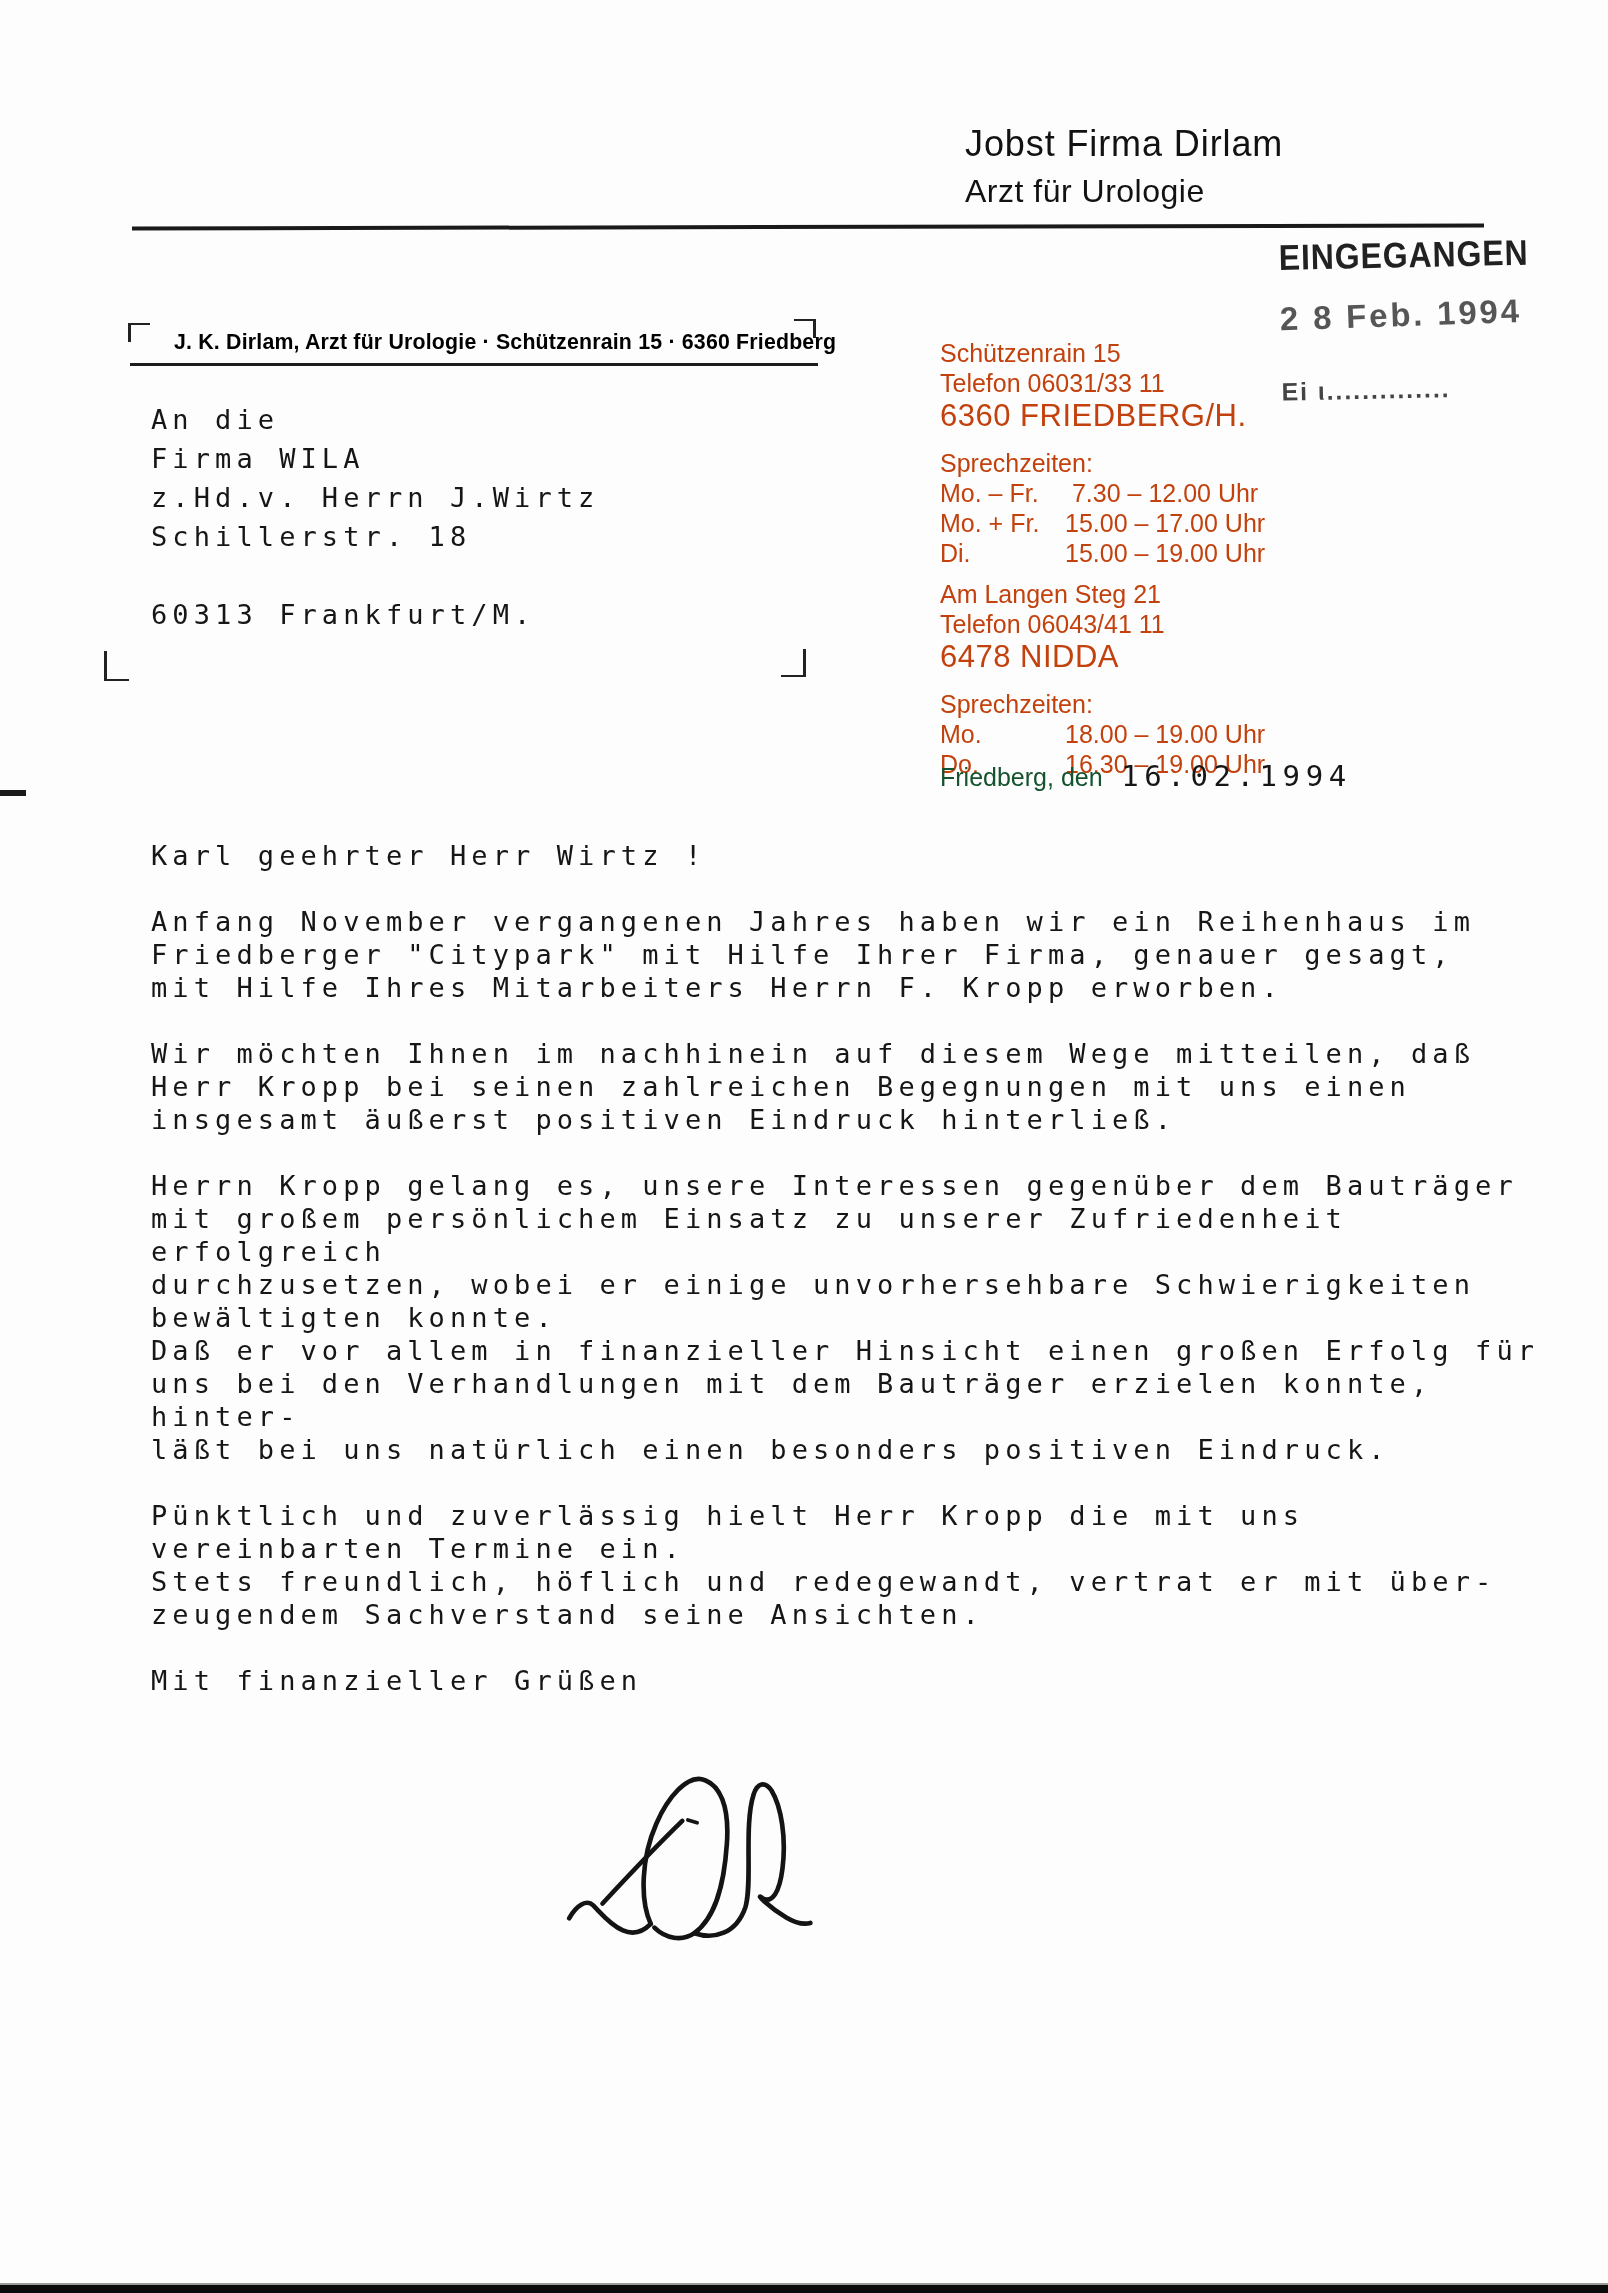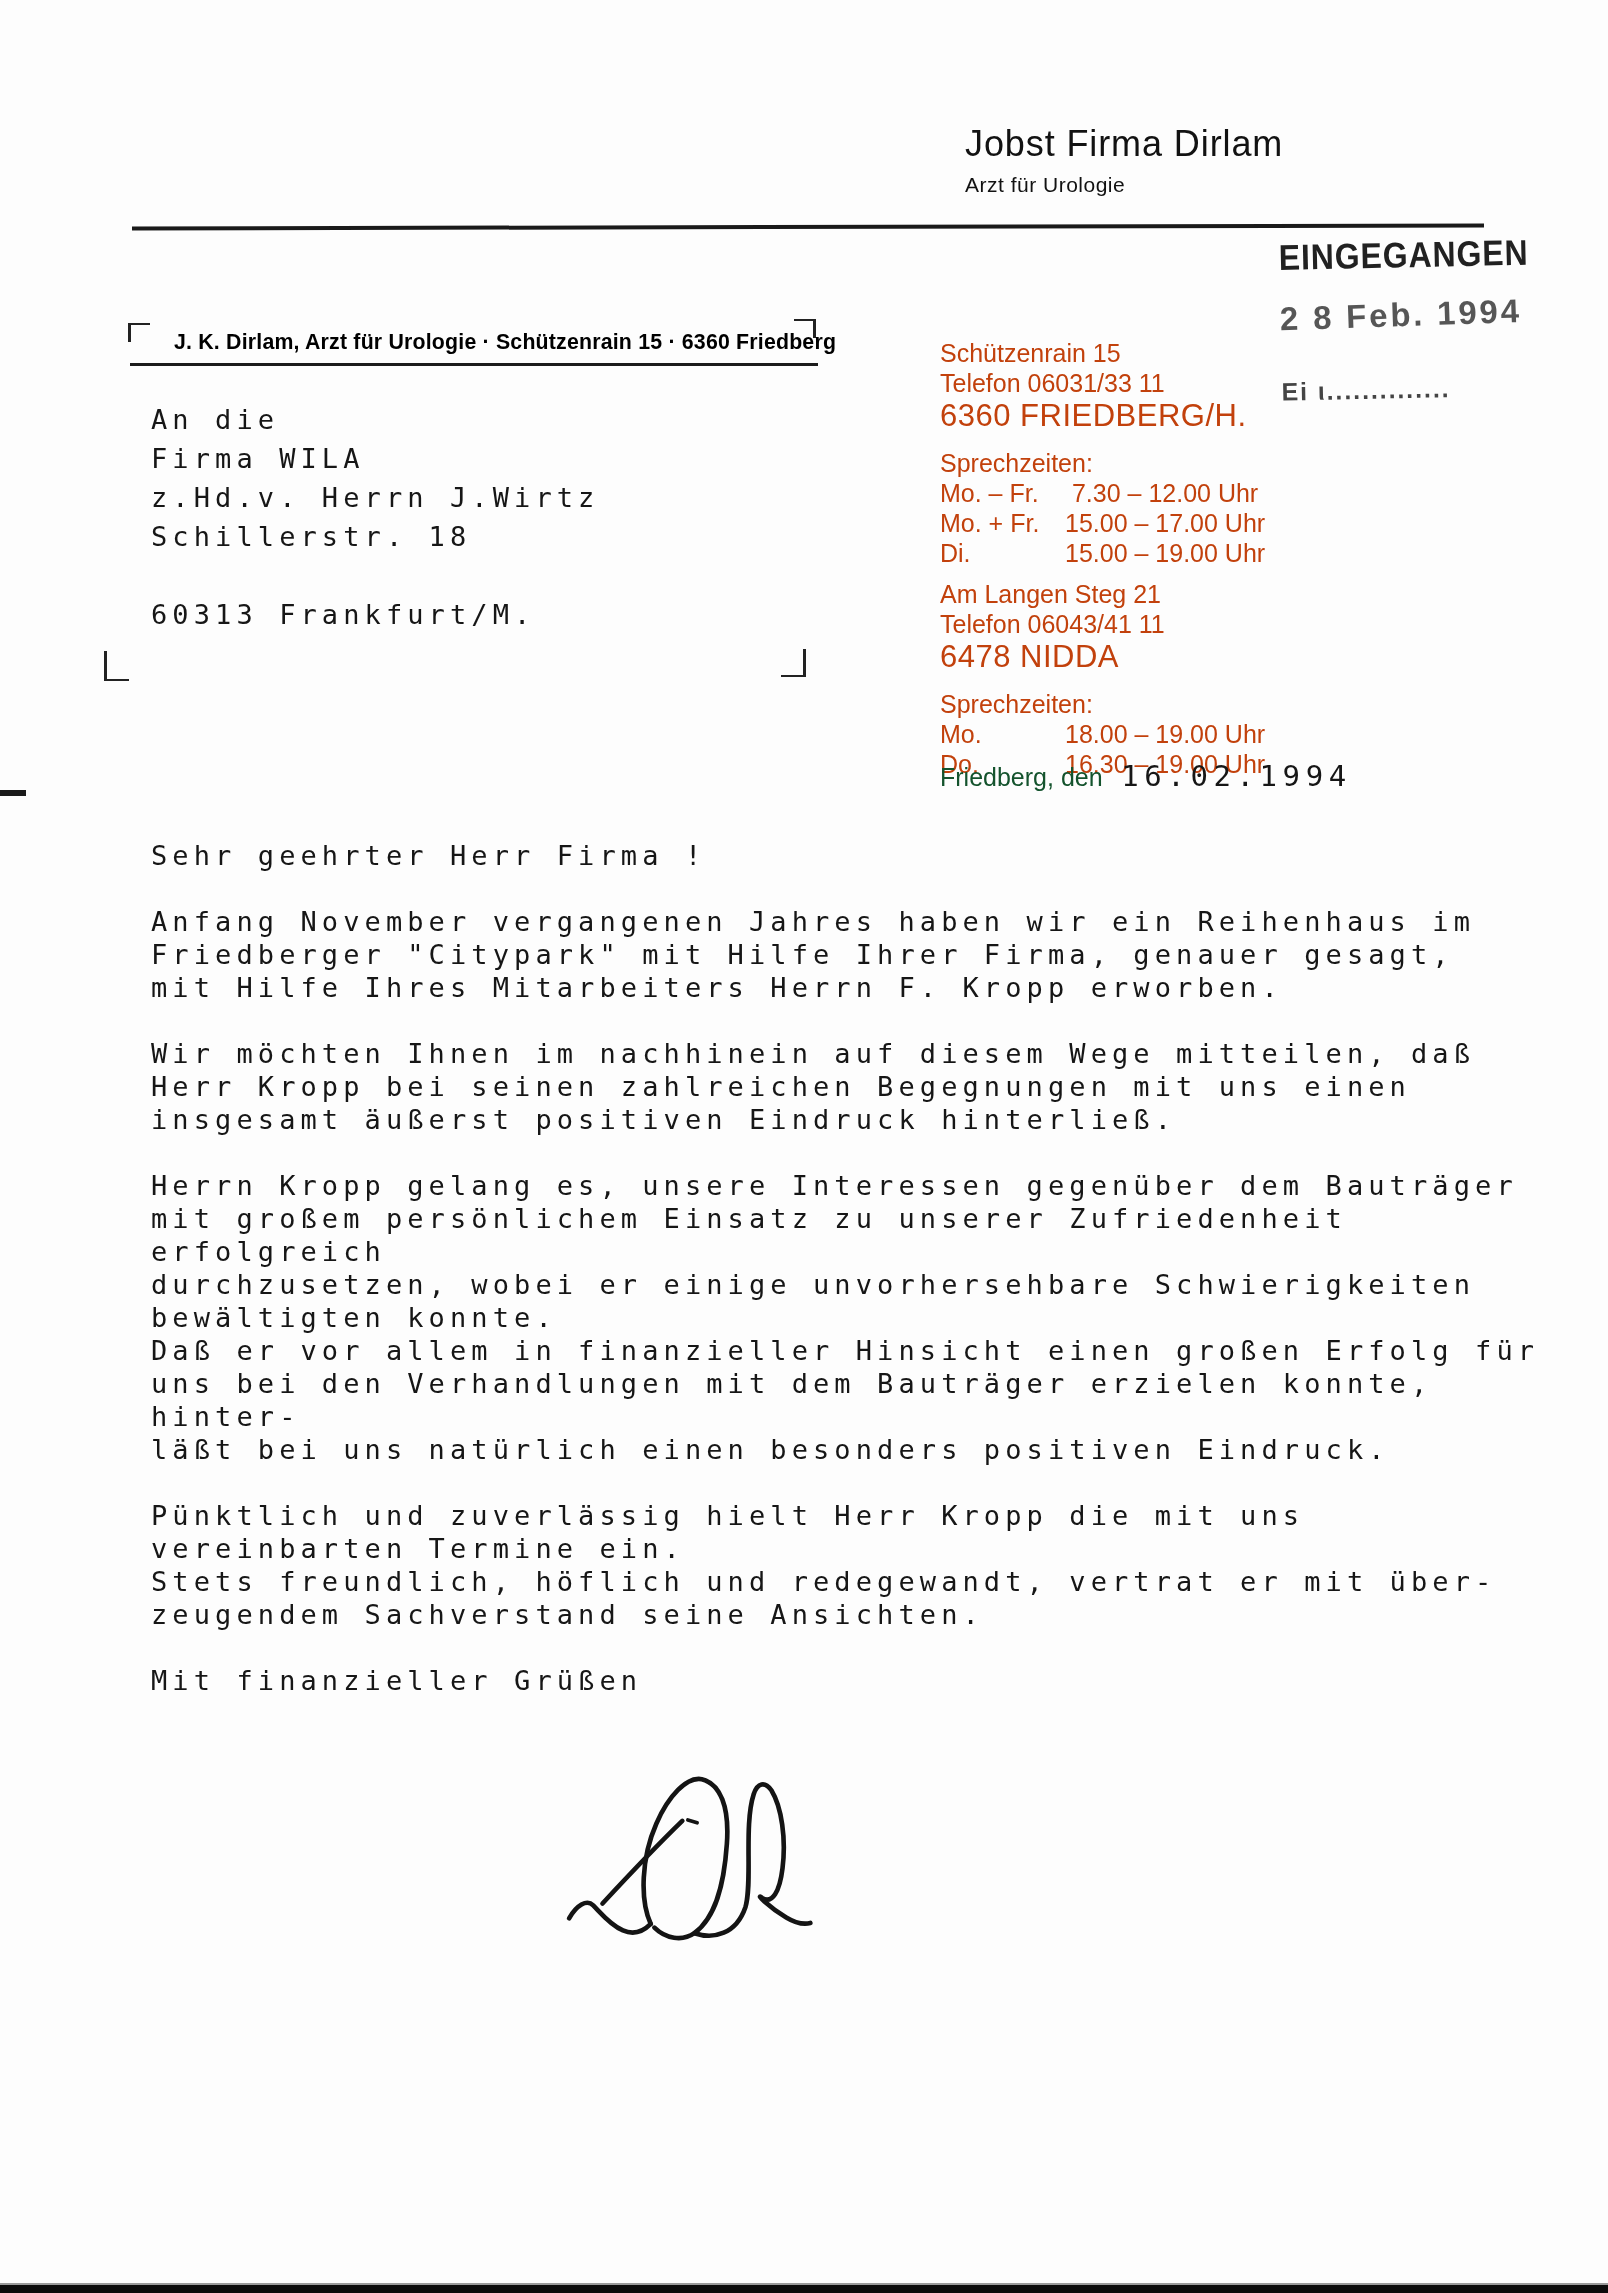--- a/index.html
+++ b/index.html
@@ -1,21 +1,21 @@
 <!DOCTYPE html>
 <html style="font-size:15px"><head>
 <meta charset="utf-8">
 <style>
   html,body{margin:0;padding:0;background:#ffffff;}
   .page{position:relative;width:1608px;height:2294px;background:#fdfdfd;overflow:hidden;
         font-family:"Liberation Sans",sans-serif;color:#141414;}
 
   
   .lh-name{position:absolute;left:965px;top:124px;font-size:36px;line-height:1.1;letter-spacing:0.9px;color:#121212;}
-  .lh-title{position:absolute;left:965px;top:173px;font-size:21px;letter-spacing:0.5px;color:#121212;}
+  .lh-title{position:absolute;left:965px;top:173px;font-size:32px;letter-spacing:0.5px;color:#121212;}
   .rule{position:absolute;left:132px;top:225px;width:1352px;height:3.7px;background:#1a1a1a;
         transform:rotate(-0.12deg);}
 
   
   .stamp{position:absolute;left:1280px;top:237px;transform:rotate(-1.2deg);color:#161616;}
   .stamp .s1{font-size:32px;font-weight:bold;letter-spacing:0.9px;transform:scaleY(1.12);opacity:.95;}
   .stamp .s2{margin-top:22px;font-size:33px;font-weight:bold;letter-spacing:2.8px;opacity:.72;transform:rotate(-0.8deg);}
   .stamp .s3{margin-top:41px;font-size:25px;font-weight:bold;letter-spacing:1.9px;opacity:.8;}
 
   
@@ -121,21 +121,21 @@
       <span class="time">16.30 – 19.00 Uhr</span>
     </div>
   </div>
 
   <div class="dateline">
     <span class="printed">Friedberg, den</span>
     <span class="typed">16.02.1994</span>
   </div>
 
   <div class="body-text tw">
-    <p>Sehr geehrter Herr Firma !</p>
+    <p>Karl geehrter Herr Wirtz !</p>
     <p>Anfang November vergangenen Jahres haben wir ein Reihenhaus im
 Friedberger "Citypark" mit Hilfe Ihrer Firma, genauer gesagt,
 mit Hilfe Ihres Mitarbeiters Herrn F. Kropp erworben.</p>
     <p>Wir möchten Ihnen im nachhinein auf diesem Wege mitteilen, daß
 Herr Kropp bei seinen zahlreichen Begegnungen mit uns einen
 insgesamt äußerst positiven Eindruck hinterließ.</p>
     <p>Herrn Kropp gelang es, unsere Interessen gegenüber dem Bauträger
 mit großem persönlichem Einsatz zu unserer Zufriedenheit erfolgreich
 durchzusetzen, wobei er einige unvorhersehbare Schwierigkeiten
 bewältigten konnte.

